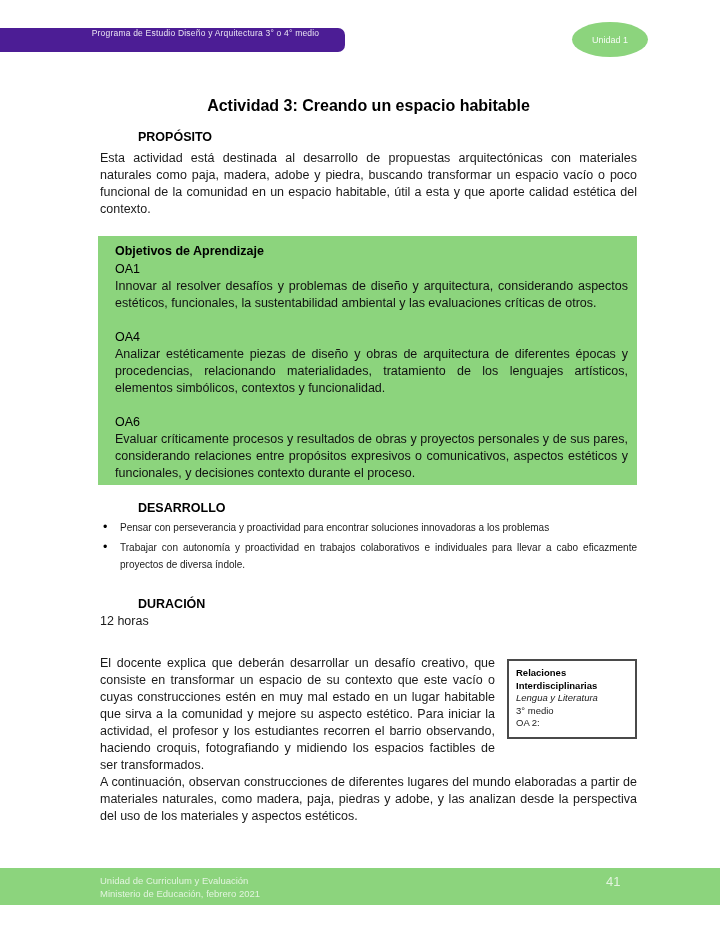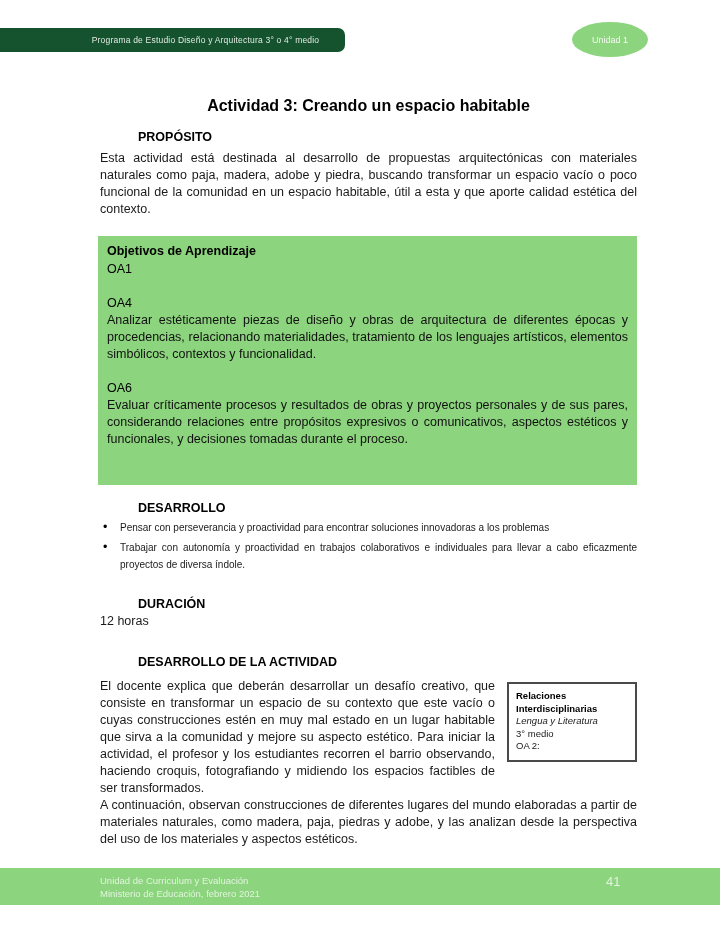--- a/index.html
+++ b/index.html
@@ -5,22 +5,22 @@
   * { margin:0; padding:0; box-sizing:border-box; }
   html,body { background:#ffffff; }
   .page {
     position:relative; width:720px; height:932px; margin:0 auto;
     background:#ffffff; overflow:hidden;
     font-family:"Liberation Sans", sans-serif; color:#1a1a1a;
   }
   
   .header-bar {
     position:absolute; top:28px; left:0; width:345px; height:24px;
-    background:#14532d; border-radius:0 7px 7px 0;
-    display:flex; align-items:center; justify-content:center;
+    background:#4c1d95; border-radius:0 7px 7px 0;
+    display:flex; justify-content:center;
     padding-left:66px;
   }
   .header-bar span {
     font-size:8.5px; color:rgba(255,255,255,0.88); letter-spacing:0.2px;
     white-space:nowrap;
   }
   .unit-badge {
     position:absolute; top:22px; left:572px; width:76px; height:35px;
     background:#8cd47d; border-radius:50%;
     display:flex; align-items:center; justify-content:center;
@@ -35,21 +35,21 @@
 
   
   .col { position:absolute; left:100px; width:537px; }
 
   .h-section { font-size:12.5px; font-weight:bold; color:#000; margin-bottom:6px;padding-left:38px; }
   .body-text { font-size:12.5px; line-height:17px; text-align:justify; color:#1a1a1a; }
 
   
   .oa-box {
     position:absolute; top:236px; left:98px; width:539px; height:249px;
-    background:#8cd47d; padding:6px 9px 6px 9px;
+    background:#8cd47d; padding:6px 9px 6px 17px;
   }
   .oa-box .oa-heading { font-size:12.5px; font-weight:bold; line-height:18px; color:#000; }
   .oa-box .oa-code { font-size:12.5px; font-weight:normal; line-height:18px; color:#000; }
   .oa-box .oa-text { font-size:12.5px; line-height:17px; text-align:justify; color:#111; }
   .oa-gap { height:16px; }
 
   
   .bullets { list-style:none; }
   .bullets li {
     position:relative; padding-left:20px;
@@ -98,43 +98,43 @@
   <div class="doc-title">Actividad 3: Creando un espacio habitable</div>
 
   <div class="col" style="top:130px;">
     <div class="h-section">PROPÓSITO</div>
     <div class="body-text">Esta actividad está destinada al desarrollo de propuestas arquitectónicas con materiales naturales como paja, madera, adobe y piedra, buscando transformar un espacio vacío o poco funcional de la comunidad en un espacio habitable, útil a esta y que aporte calidad estética del contexto.</div>
   </div>
 
   <div class="oa-box">
     <div class="oa-heading">Objetivos de Aprendizaje</div>
     <div class="oa-code">OA1</div>
+    <div class="oa-text">Innovar al resolver desafíos y problemas de diseño y arquitectura, considerando aspectos estéticos, funcionales, la sustentabilidad ambiental y las evaluaciones críticas de otros.</div>
     <div class="oa-gap"></div>
     <div class="oa-code">OA4</div>
     <div class="oa-text">Analizar estéticamente piezas de diseño y obras de arquitectura de diferentes épocas y procedencias, relacionando materialidades, tratamiento de los lenguajes artísticos, elementos simbólicos, contextos y funcionalidad.</div>
     <div class="oa-gap"></div>
     <div class="oa-code">OA6</div>
-    <div class="oa-text">Evaluar críticamente procesos y resultados de obras y proyectos personales y de sus pares, considerando relaciones entre propósitos expresivos o comunicativos, aspectos estéticos y funcionales, y decisiones tomadas durante el proceso.</div>
+    <div class="oa-text">Evaluar críticamente procesos y resultados de obras y proyectos personales y de sus pares, considerando relaciones entre propósitos expresivos o comunicativos, aspectos estéticos y funcionales, y decisiones contexto durante el proceso.</div>
   </div>
 
   <div class="col" style="top:501px;">
     <div class="h-section" style="margin-bottom:4px;">DESARROLLO</div>
     <ul class="bullets">
       <li>Pensar con perseverancia y proactividad para encontrar soluciones innovadoras a los problemas</li>
       <li>Trabajar con autonomía y proactividad en trabajos colaborativos e individuales para llevar a cabo eficazmente proyectos de diversa índole.</li>
     </ul>
   </div>
 
   <div class="col" style="top:597px;">
     <div class="h-section" style="margin-bottom:2px;">DURACIÓN</div>
     <div class="body-text">12 horas</div>
   </div>
 
   <div class="col" style="top:655px;">
-    <div class="h-section" style="margin-bottom:9px;">DESARROLLO DE LA ACTIVIDAD</div>
     <div class="body-text para-block">
       <div class="inter-box">
         <div class="ib-title">Relaciones Interdisciplinarias</div>
         <div class="ib-subject">Lengua y Literatura</div>
         <div class="ib-line">3° medio</div>
         <div class="ib-line">OA 2:</div>
       </div>
       <span>El docente explica que deberán desarrollar un desafío creativo, que consiste en transformar un espacio de su contexto que este vacío o cuyas construcciones estén en muy mal estado en un lugar habitable que sirva a la comunidad y mejore su aspecto estético. Para iniciar la actividad, el profesor y los estudiantes recorren el barrio observando, haciendo croquis, fotografiando y midiendo los espacios factibles de ser transformados.</span>
     </div>
     <div class="body-text">A continuación, observan construcciones de diferentes lugares del mundo elaboradas a partir de materiales naturales, como madera, paja, piedras y adobe, y las analizan desde la perspectiva del uso de los materiales y aspectos estéticos.</div>

